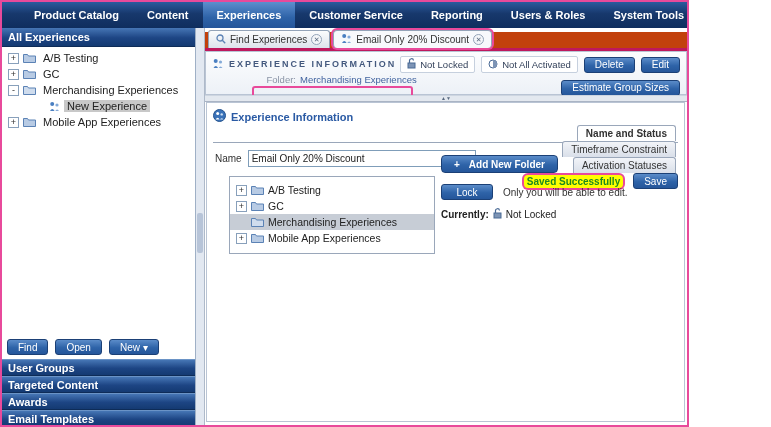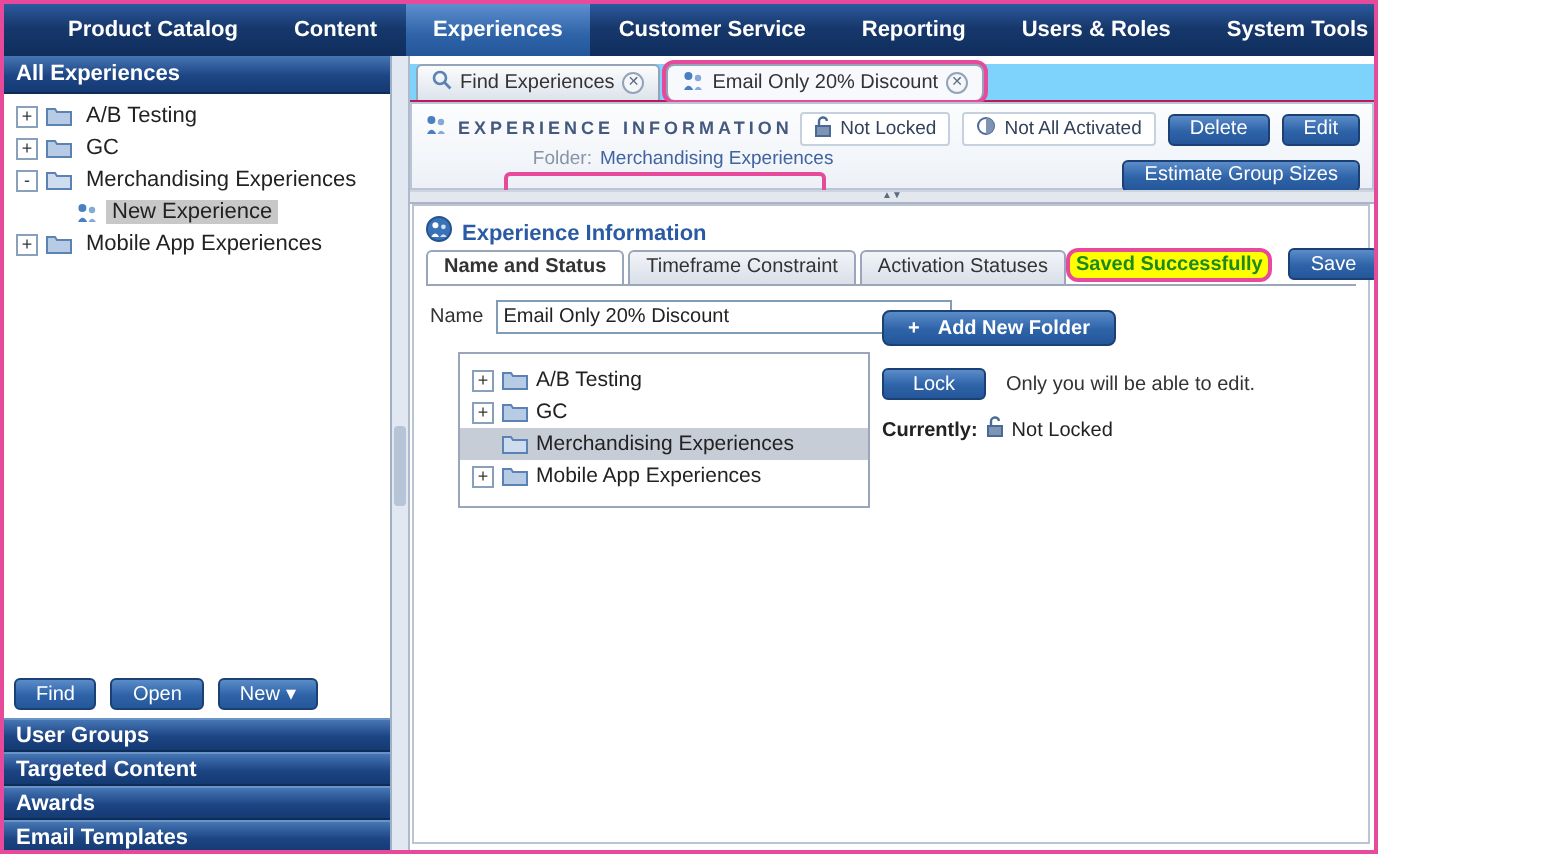--- a/index.html
+++ b/index.html
@@ -19,39 +19,39 @@
   .side-header { height:19px; background:linear-gradient(#4676b5,#1d4584 55%,#143a72);
     color:#fff; font-weight:bold; font-size:11px; padding:3px 6px; border-bottom:1px solid #0e2c58; }
   .tree { position:absolute; top:19px; left:0; right:0; height:288px; background:#fff; overflow:hidden; padding-top:3px; }
   .trow { display:flex; align-items:center; height:16px; padding-left:6px; font-size:11px; color:#222; cursor:pointer; }
   .expander { flex:0 0 auto; width:11px; height:11px; border:1px solid #88a0bb; background:#fff;
     font-size:9px; line-height:9px; text-align:center; color:#333; margin-right:4px; }
   .exp-spacer { flex:0 0 auto; width:15px; }
   .ficon { flex:0 0 auto; margin-right:4px; display:inline-flex; }
   .trow .lbl { white-space:nowrap; padding:0 3px; }
   .trow.selected .lbl { background:#c8c8c8; }
-  .trow.child { padding-left:36px; }
+  .trow.child { padding-left:36px;margin-left:11px; }
 
   .side-buttons { position:absolute; top:309px; left:0; right:0; height:22px; display:flex; gap:7px; padding:2px 5px; align-items:flex-start; }
   .btn-blue { display:inline-flex; align-items:center; justify-content:center; gap:3px;
     background:linear-gradient(#5b8cc9,#2e63a8 55%,#25569a); color:#fff; border:1px solid #1b4076;
     border-radius:3px; font-size:10px; height:16px; padding:0 10px; cursor:pointer; white-space:nowrap;
     font-family:"Liberation Sans", sans-serif; }
   .accordion { position:absolute; top:331px; left:0; right:0; }
   .acc-bar { height:17px; background:linear-gradient(#4676b5,#1d4584 55%,#143a72); color:#fff;
     font-weight:bold; font-size:11px; padding:2px 6px; border-top:1px solid #6a93c6; border-bottom:1px solid #0e2c58; cursor:pointer; }
 
   
   .vsplit { position:absolute; left:194px; top:26px; width:9px; bottom:0; background:#e2e8f1; border-right:1px solid #aeb9c9; cursor:col-resize; }
   .vsplit .handle { position:absolute; top:185px; left:1px; width:6px; height:40px; background:#b7c4d8; border-radius:2px; }
 
   
   .main { position:absolute; left:203px; top:26px; right:0; bottom:0; background:#fff; }
-  .tabbar { position:absolute; top:4px; left:0; right:0; height:19px; border-bottom:1px solid #be185d;
-    background:#7dd3fc; display:flex; align-items:flex-end; padding-left:3px; }
+  .tabbar { position:absolute; top:4px; left:0; right:0; height:19px; border-bottom:3px solid #be185d;
+    background:#c2410c; display:flex; align-items:flex-end; padding-left:3px; }
   .tab { display:flex; align-items:center; gap:4px; height:18px; padding:0 7px; font-size:10px; color:#333;
     border:1px solid #93a3b8; border-bottom:none; border-radius:3px 3px 0 0;
     background:linear-gradient(#fbfcfd,#dde3ec); margin-right:3px; cursor:pointer; white-space:nowrap; }
   .tab.active { background:#f7f9fc; }
   .anno { box-shadow:0 0 0 2px #e84a9b; border-radius:4px; }
   .circle-x { display:inline-block; width:11px; height:11px; border:1px solid #93a3b8; border-radius:50%;
     font-size:7px; line-height:9px; text-align:center; color:#5a6a80; background:#f4f6f9; }
 
   .info-panel { position:absolute; top:23px; left:0; right:0; height:44px;
     background:linear-gradient(#fcfdfe,#edf1f7); border:1px solid #b9c4d4; }
@@ -69,21 +69,21 @@
   .info-right2 { position:absolute; top:25px; right:6px; }
 
   .hsplit { position:absolute; top:67px; left:0; right:0; height:7px; background:#e3e8ef;
     border-top:1px solid #cdd5e0; border-bottom:1px solid #aab4c4; text-align:center;
     font-size:5px; line-height:5px; color:#5a6a80; cursor:row-resize; }
 
   .detail-panel { position:absolute; top:74px; left:1px; right:2px; bottom:3px; border:1px solid #b9c4d4; background:#fff; }
   .dp-header { display:flex; align-items:center; gap:5px; padding:5px 0 0 6px; }
   .dp-header .t { font-size:11px; font-weight:bold; color:#2a5aa4; }
   .dp-tabs { position:absolute; top:22px; left:6px; right:6px; height:18px;
-    border-bottom:1px solid #9aa7ba; display:flex; align-items:flex-end; }
+    border-bottom:1px solid #9aa7ba; display:flex; align-items:flex-end;flex-direction:column; }
   .dtab { font-size:10px; color:#333; padding:2px 8px 2px; height:17px; border:1px solid #9aa7ba; border-bottom:none;
     border-radius:3px 3px 0 0; background:linear-gradient(#f2f4f8,#d9dfe9); margin-right:2px; cursor:pointer; white-space:nowrap; }
   .dtab.active { background:#fff; font-weight:bold; }
   .dp-right { margin-left:auto; display:flex; align-items:center; gap:10px; padding-bottom:2px; }
   .saved { background:#ffff00; color:#1e8a1e; font-weight:bold; font-size:10px; padding:1px 3px; white-space:nowrap; }
 
   .name-row { position:absolute; top:47px; left:8px; display:flex; align-items:center; gap:6px; font-size:10px; color:#333; }
   .name-row input { width:228px; height:17px; border:1px solid #7f9db9; font-size:10px; padding:1px 3px;
     font-family:"Liberation Sans", sans-serif; color:#222; background:#fff; }
 

